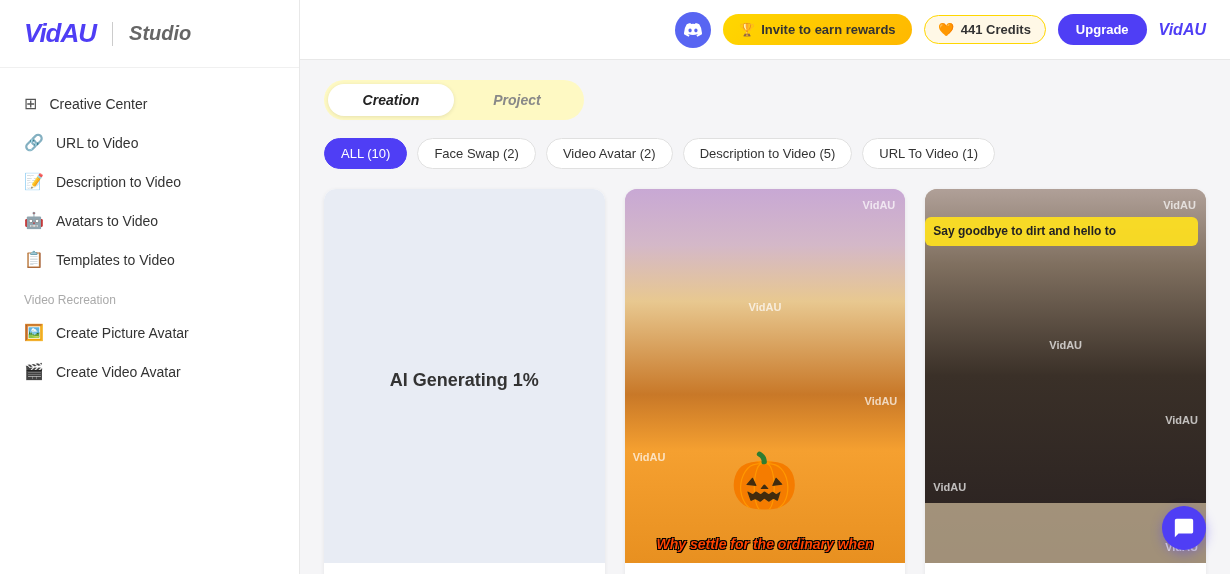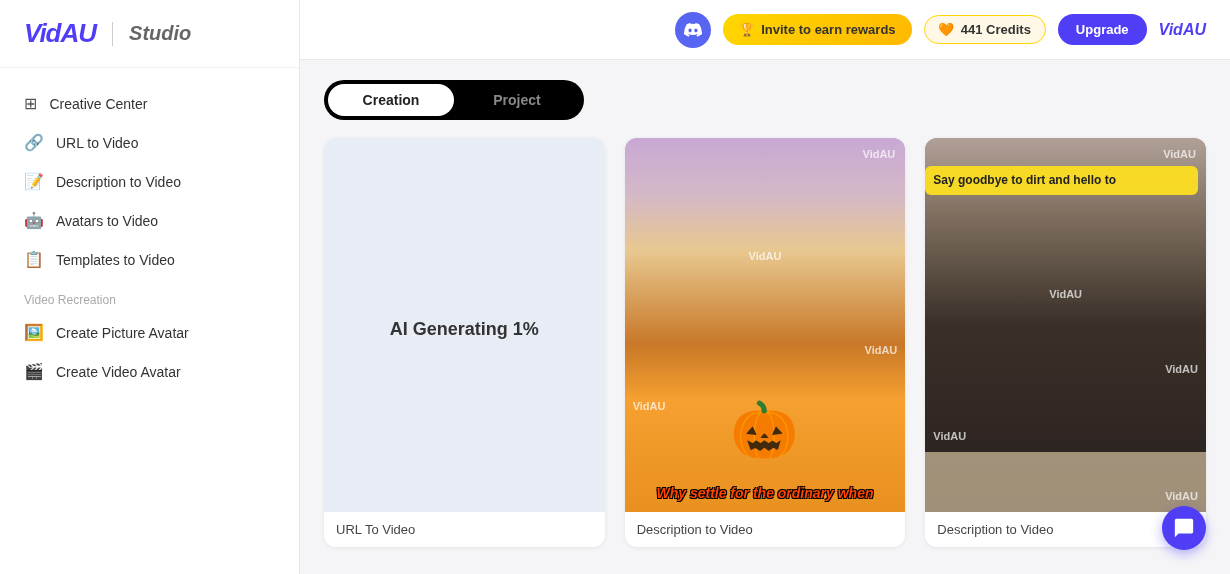--- a/index.html
+++ b/index.html
@@ -138,25 +138,26 @@
     
     .content {
       flex: 1;
       overflow-y: auto;
       padding: 20px 24px;
     }
 
     
     .tabs {
       display: flex;
-      background: #000000;
+      background: #fef9c3;
       border-radius: 24px;
       padding: 4px;
       width: 260px;
       margin-bottom: 18px;
+      font-style: italic;
     }
     .tab {
       flex: 1;
       text-align: center;
       padding: 8px 0;
       border-radius: 20px;
       font-size: 14px;
       font-weight: 600;
       cursor: pointer;
       transition: background 0.2s;
@@ -381,20 +382,27 @@
 
     <div class="tabs">
       <div class="tab active">
         <span>Creation</span>
       </div>
       <div class="tab inactive">
         <span>Project</span>
       </div>
     </div>
 
+    <div class="filter-bar">
+      <button class="filter-pill active">ALL (10)</button>
+      <button class="filter-pill">Face Swap (2)</button>
+      <button class="filter-pill">Video Avatar (2)</button>
+      <button class="filter-pill">Description to Video (5)</button>
+      <button class="filter-pill">URL To Video (1)</button>
+    </div>
 
     <div class="video-grid">
 
       <div class="video-card">
         <div class="video-thumb">
           <div class="thumb-generating">
             <span class="generating-text">AI Generating 1%</span>
           </div>
         </div>
         <div class="video-label">URL To Video</div>

